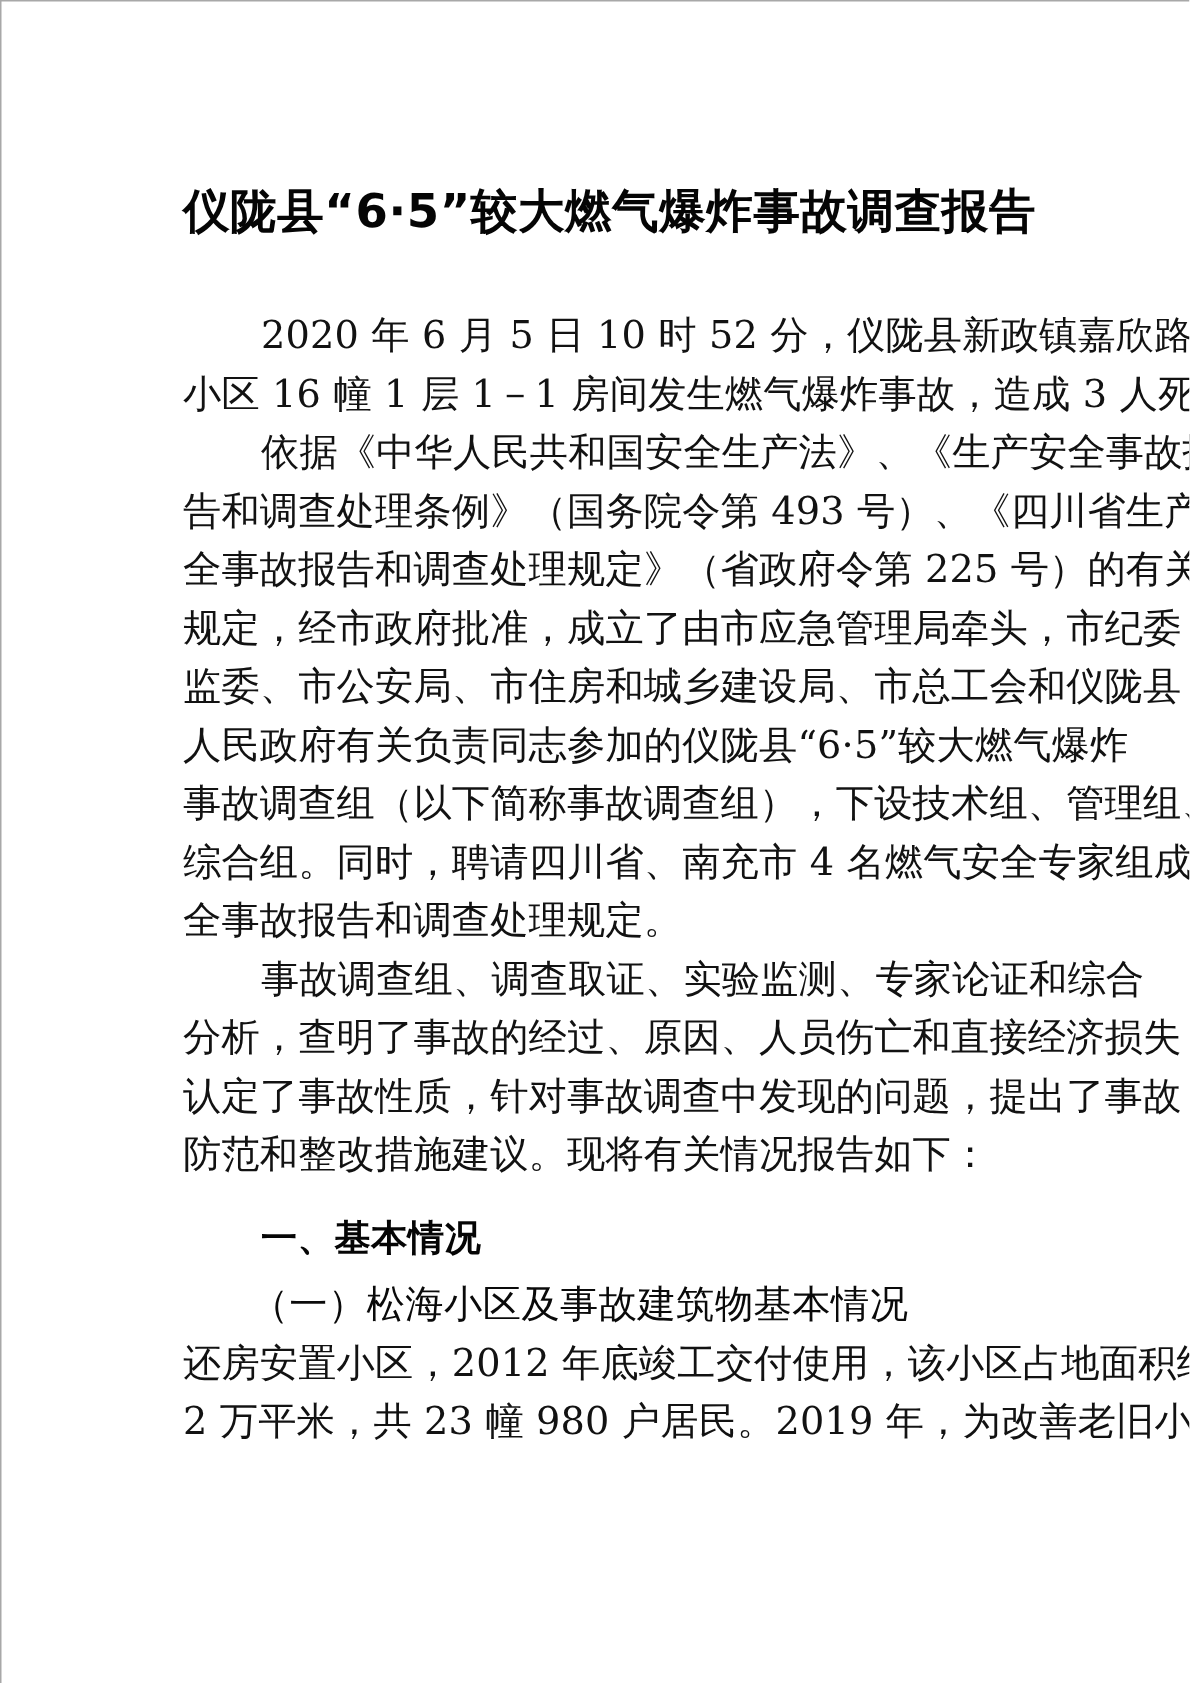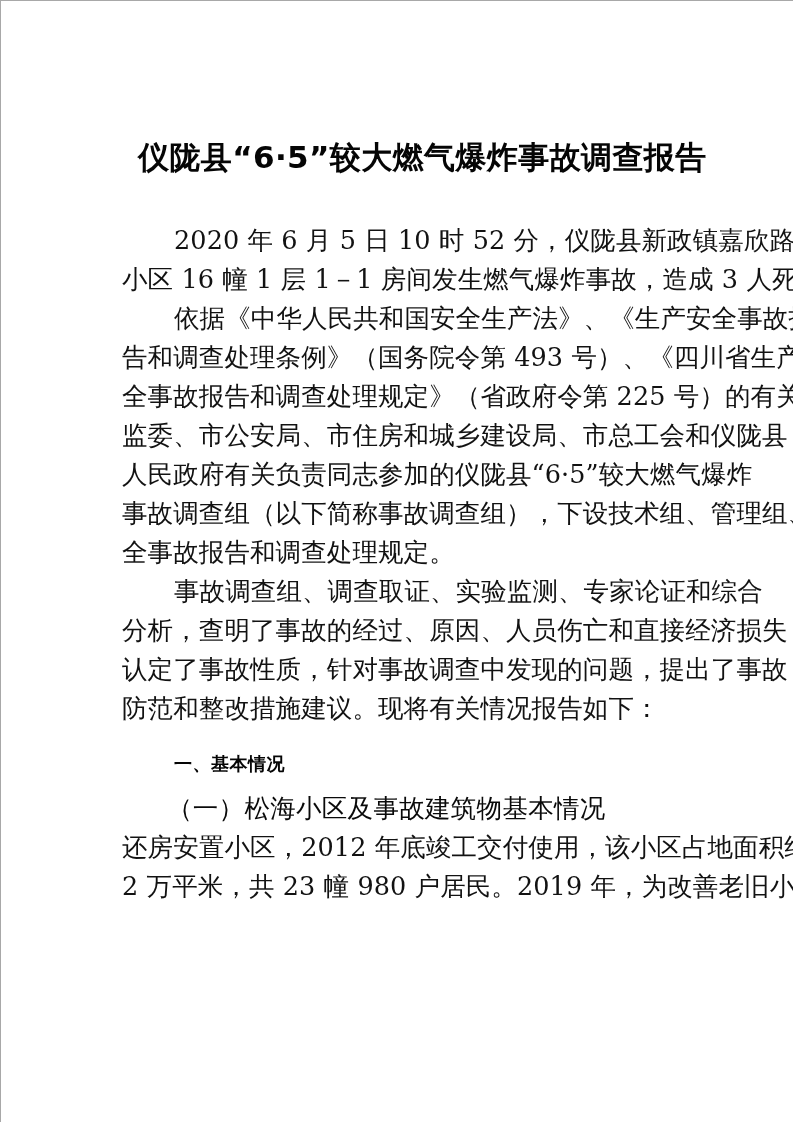--- a/index.html
+++ b/index.html
@@ -28,21 +28,21 @@
 
   .content {
     position: absolute;
     left: 121px;
     top: 0;
     width: 552px;
   }
 
   
   .doc-title {
-    margin: 16px;
+    margin: 0;
     padding-top: 118px;
     font-family: "DejaVu Sans", "Liberation Sans", sans-serif;
     font-weight: bold;
     font-size: 31px;
     line-height: 44px;
     letter-spacing: 0.4px;
     color: #050505;
     white-space: nowrap;
   }
 
@@ -72,21 +72,21 @@
     width: 52px;
   }
 
   
   .h-1 {
     margin: 0;
     padding-top: 16px;
     padding-left: 52px;
     font-family: "DejaVu Sans", "Liberation Sans", sans-serif;
     font-weight: bold;
-    font-size: 18px;
+    font-size: 24px;
     line-height: 39px;
     letter-spacing: 0.5px;
     color: #050505;
   }
   .h-2 {
     margin: 0;
     padding-top: 6px;
     padding-left: 45px;
     font-family: "DejaVu Serif", "Liberation Serif", serif;
     font-weight: normal;
@@ -106,23 +106,25 @@
 
     <p class="para first">
       <span class="line"><span class="indent"></span><span>2020 年 6 月 5 日 10 时 52 分，仪陇县新政镇嘉欣路松海</span></span>
       <span class="line">小区 16 幢 1 层 1－1 房间发生燃气爆炸事故，造成 3 人死亡、</span>
     </p>
 
     <p class="para">
       <span class="line"><span class="indent"></span><span>依据《中华人民共和国安全生产法》、《生产安全事故报</span></span>
       <span class="line">告和调查处理条例》（国务院令第 493 号）、《四川省生产安</span>
       <span class="line">全事故报告和调查处理规定》（省政府令第 225 号）的有关</span>
+      <span class="line">规定，经市政府批准，成立了由市应急管理局牵头，市纪委</span>
       <span class="line">监委、市公安局、市住房和城乡建设局、市总工会和仪陇县</span>
       <span class="line">人民政府有关负责同志参加的仪陇县“6·5”较大燃气爆炸</span>
       <span class="line">事故调查组（以下简称事故调查组），下设技术组、管理组、</span>
+      <span class="line">综合组。同时，聘请四川省、南充市 4 名燃气安全专家组成</span>
       <span class="line">全事故报告和调查处理规定。</span>
     </p>
 
     <p class="para">
       <span class="line"><span class="indent"></span><span>事故调查组、调查取证、实验监测、专家论证和综合</span></span>
       <span class="line">分析，查明了事故的经过、原因、人员伤亡和直接经济损失，</span>
       <span class="line">认定了事故性质，针对事故调查中发现的问题，提出了事故</span>
       <span class="line">防范和整改措施建议。现将有关情况报告如下：</span>
     </p>
 

